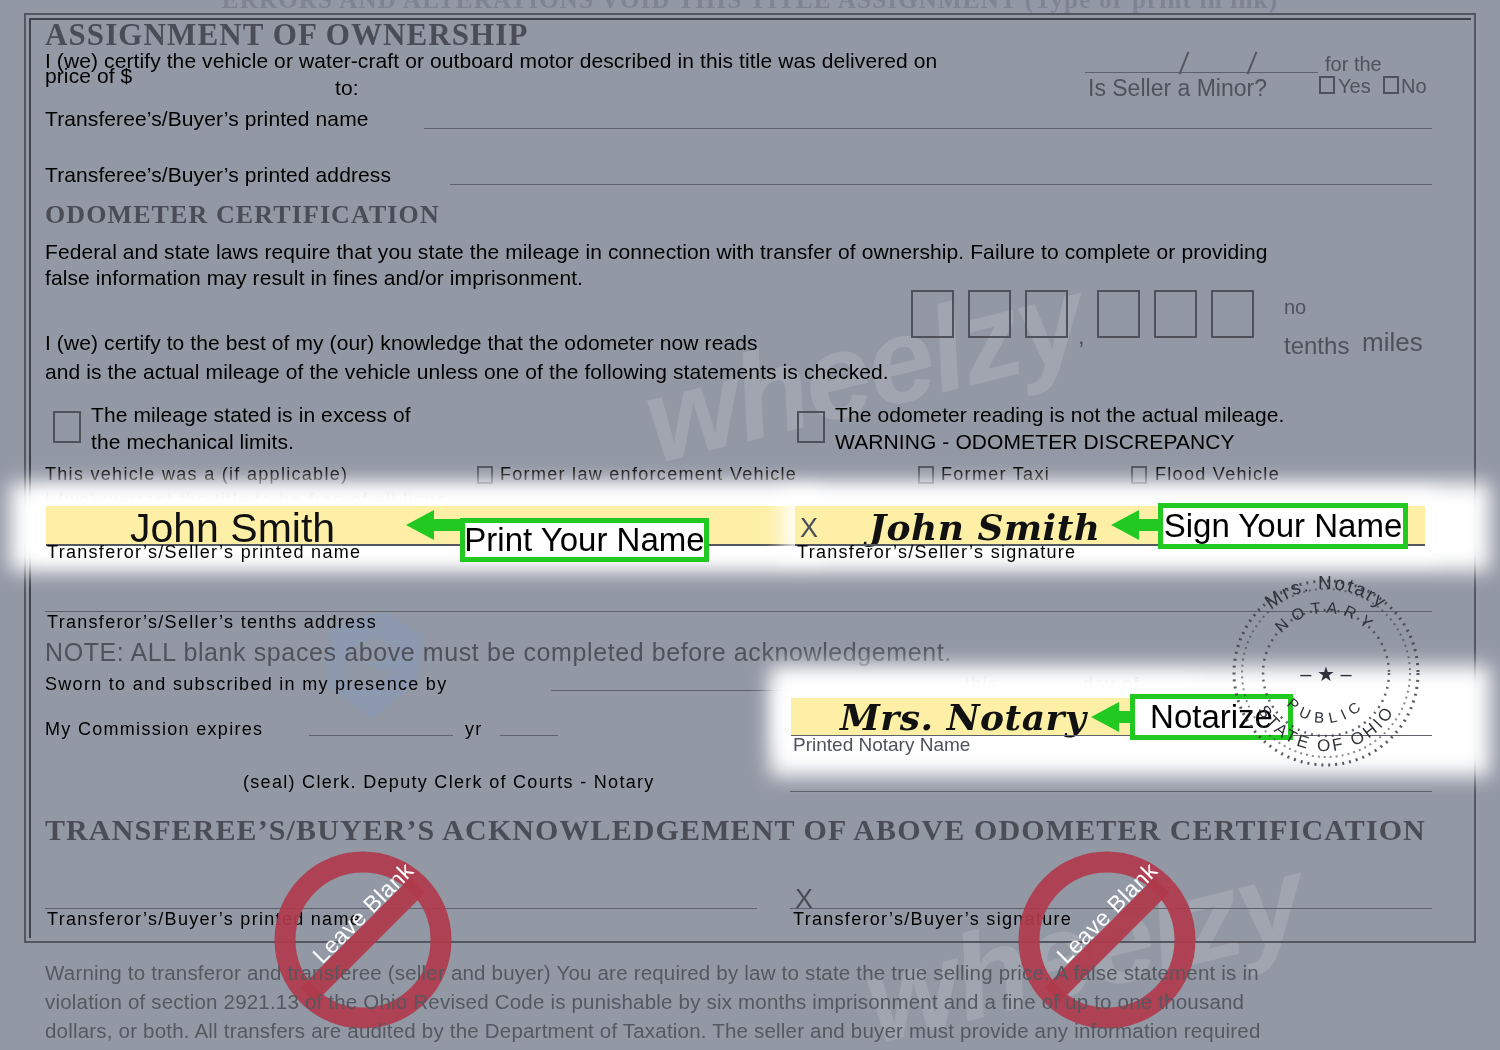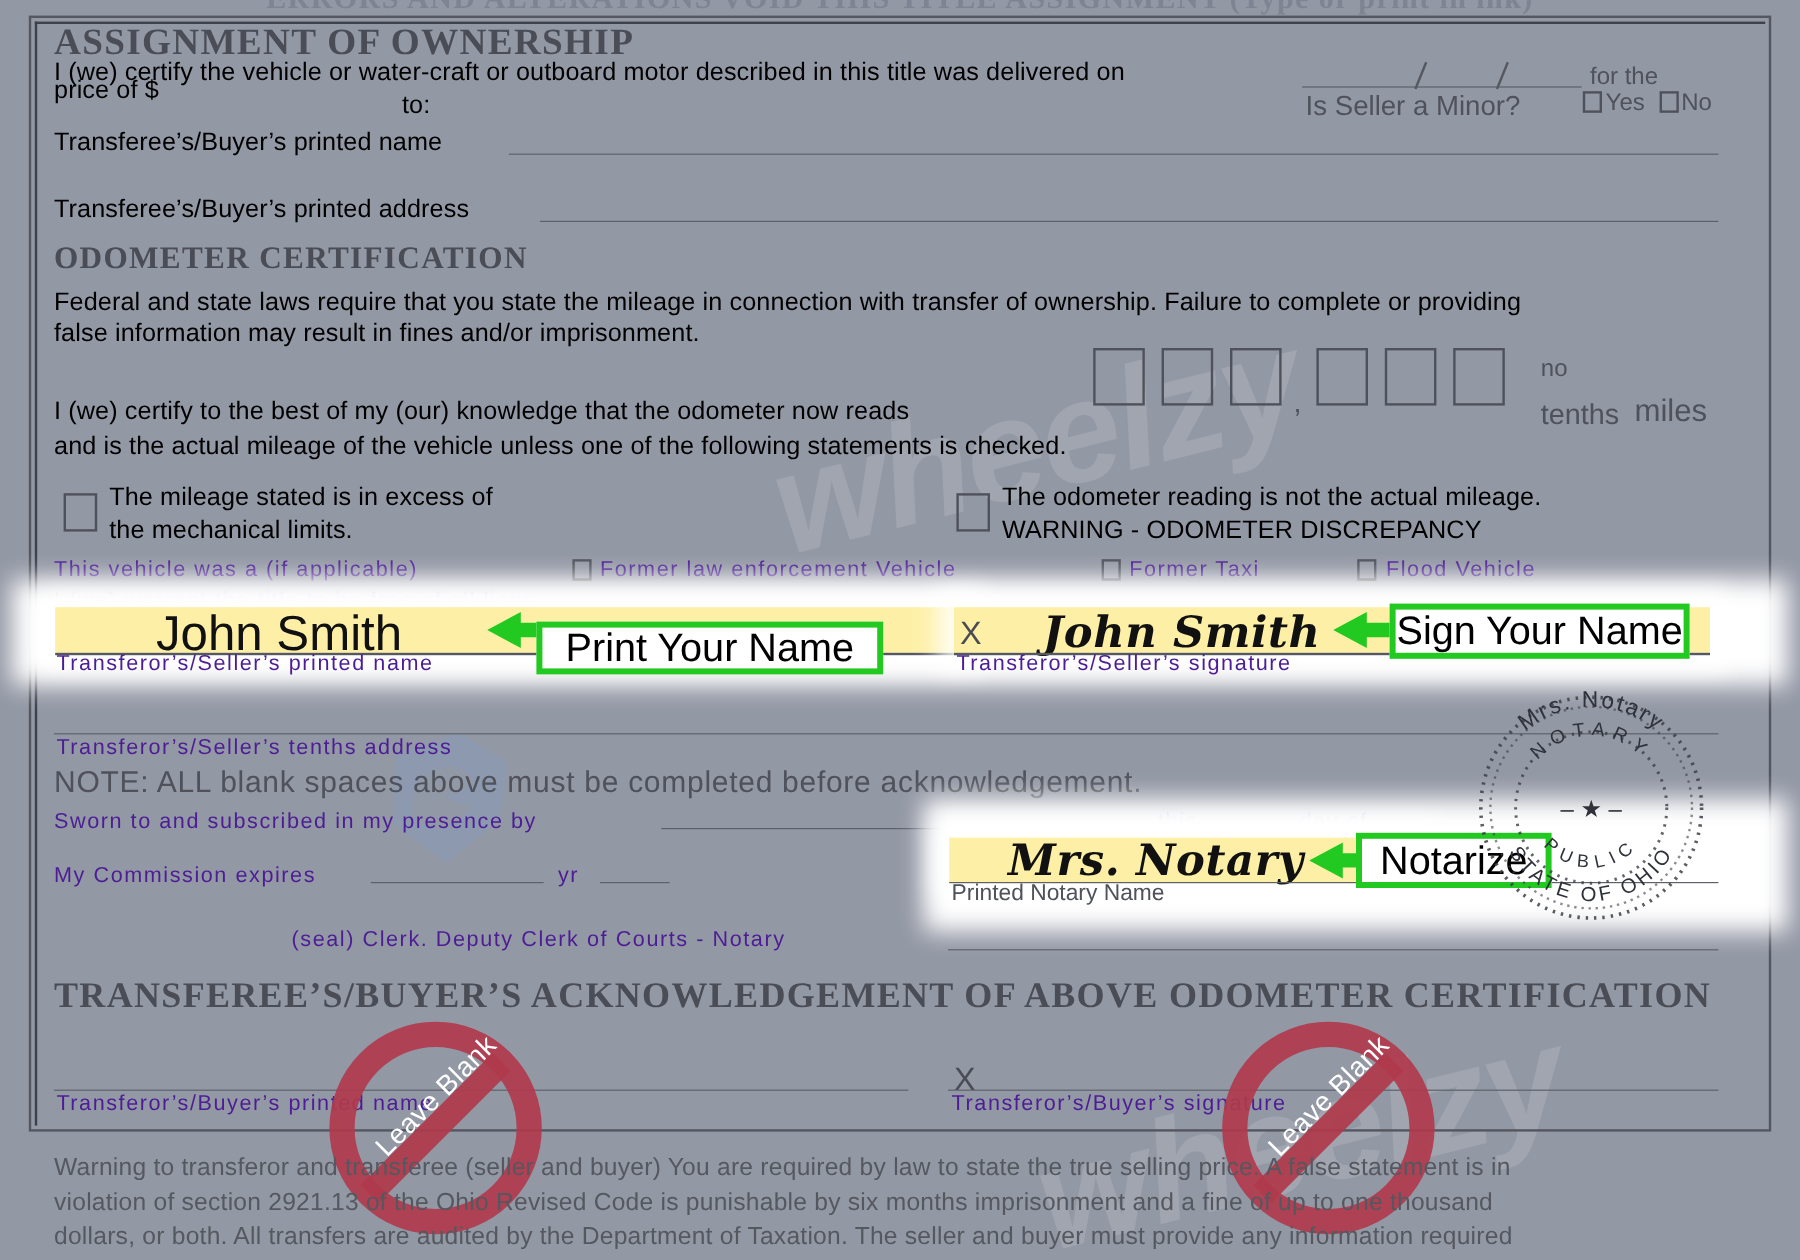--- a/index.html
+++ b/index.html
@@ -50,21 +50,21 @@
     border-top:2px solid #3e414a;
   }
 
   
   .t { position:absolute; white-space:nowrap; color:#4f525b; }
   .hdr {
     font-family:"Liberation Serif", serif;
     font-weight:700; letter-spacing:1.1px; color:#4a4d56;
   }
   .body-txt { font-size:21px; color:#000000; letter-spacing:.1px; }
-  .small-lbl { font-size:18px; color:#4c1d95; letter-spacing:1.3px; }
+  .small-lbl { font-size:18px; color:#000000; letter-spacing:1.3px; }
 
   
   .rule { position:absolute; height:2px; background:#55585f; }
   .rule-thin { position:absolute; height:1px; background:#5e616a; }
   .slash {
     position:absolute; width:2px; height:24px; background:#55585f;
     transform:rotate(22deg);
   }
 
   
@@ -196,21 +196,21 @@
 
   <div class="hl" style="left:795px; top:506px; width:630px; height:38px;"></div>
   <div class="t" style="left:800px; top:513px; font-size:27px; color:#4a4d56;">X</div>
   <div class="filled sig" style="left:869px; top:506px;">John Smith</div>
   <div class="rule" style="left:795px; top:544px; width:630px;"></div>
   <div class="t small-lbl" style="left:797px; top:542px;">Transferor’s/Seller’s signature</div>
 
   <svg class="arrow" style="left:406px; top:508px; width:82px; height:34px;" viewBox="0 0 82 34">
     <path d="M0 17 L28 2 L28 11 L82 11 L82 23 L28 23 L28 32 Z" fill="#22c921"></path>
   </svg>
-  <div class="callout" style="left:447px; top:518px; width:289px; height:44px;">
+  <div class="callout" style="left:460px; top:518px; width:249px; height:44px;">
     <span>Print Your Name</span>
   </div>
 
   <svg class="arrow" style="left:1111px; top:508px; width:82px; height:34px;" viewBox="0 0 82 34">
     <path d="M0 17 L28 2 L28 11 L82 11 L82 23 L28 23 L28 32 Z" fill="#22c921"></path>
   </svg>
   <div class="callout" style="left:1158px; top:503px; width:250px; height:46px;">
     <span>Sign Your Name</span>
   </div>
 

